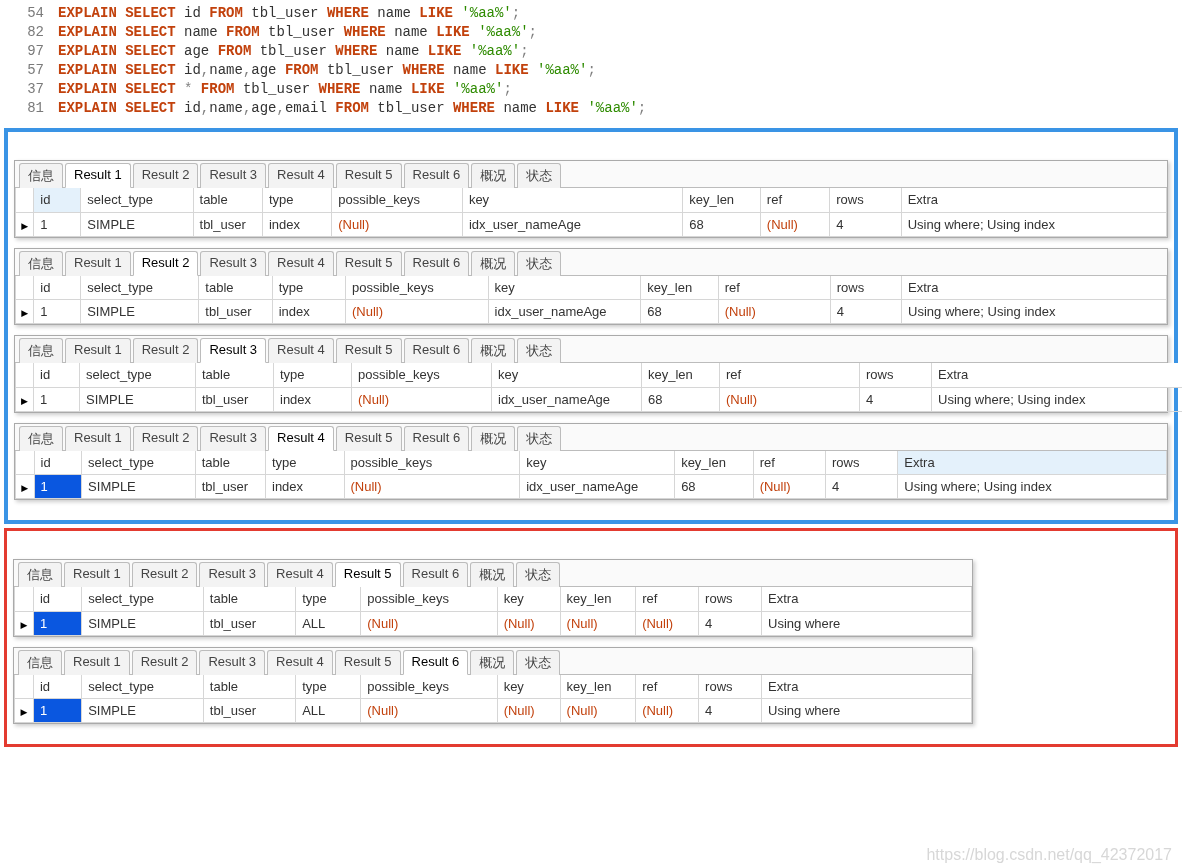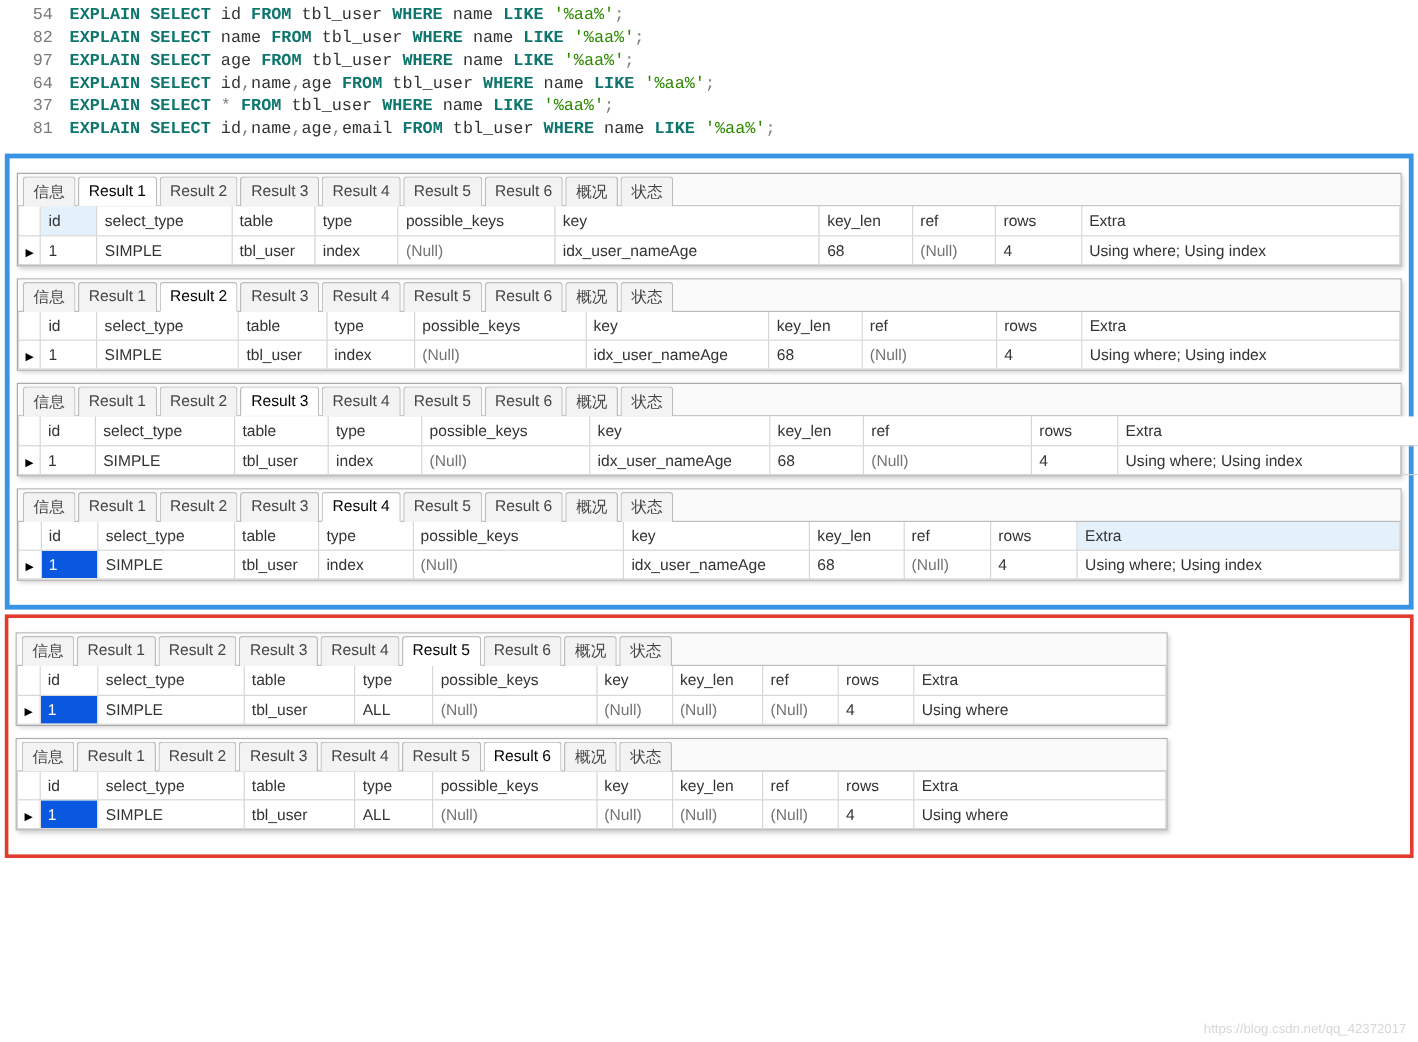--- a/index.html
+++ b/index.html
@@ -21,29 +21,29 @@
   }
   .ed-row { display: flex; }
   .lineno {
     width: 58px;
     text-align: right;
     color: #7a7a7a;
     padding-right: 14px;
     user-select: none;
   }
   .code { }
-  .kw { color: #0f766e; font-weight: bold; }
+  .kw { color: #c2410c; font-weight: bold; }
   .op { color: #808080; }
   .str{ color: #2e8b00; }
   .id { color: #333; }
 
   
   .panel-group {
     border: 4px solid #3a94e5;
-    padding: 6px 6px 10px 6px;
+    padding: 22px 6px 10px 6px;
     margin: 0 4px 4px 4px;
   }
   .panel-group.red {
     border: 3px solid #e33b30;
   }
   .result-box {
     border: 1px solid #aaa;
     margin: 6px 0 10px 0;
     background: #fff;
     box-shadow: 2px 2px 4px rgba(0,0,0,.2);
@@ -111,28 +111,28 @@
   }
   td.rowhead .tri::before {
     content: "▶";
     font-size: 9px;
     color: #000;
   }
   td.sel-cell {
     background: #0a57e0;
     color: #fff;
   }
-  td.nullv { color: #737373; }
+  td.nullv { color: #c2410c; }
 
   .watermark {
     position: fixed;
     right: 10px;
     bottom: 4px;
     color: #d7d7d7;
-    font-size: 11px;
+    font-size: 16px;
     font-family: Arial, sans-serif;
     pointer-events: none;
   }
 </style>
 </head>
 <body>
 
 <div class="editor" id="editor">
     <div class="ed-row">
       <span class="lineno">54</span>
@@ -140,21 +140,21 @@
     </div>
     <div class="ed-row">
       <span class="lineno">82</span>
       <span class="code"><span class="kw">EXPLAIN</span><span> </span><span class="kw">SELECT</span><span> </span><span class="id">name</span><span> </span><span class="kw">FROM</span><span> </span><span class="id">tbl_user</span><span> </span><span class="kw">WHERE</span><span> </span><span class="id">name</span><span> </span><span class="kw">LIKE</span><span> </span><span class="str">'%aa%'</span><span class="op">;</span></span>
     </div>
     <div class="ed-row">
       <span class="lineno">97</span>
       <span class="code"><span class="kw">EXPLAIN</span><span> </span><span class="kw">SELECT</span><span> </span><span class="id">age</span><span> </span><span class="kw">FROM</span><span> </span><span class="id">tbl_user</span><span> </span><span class="kw">WHERE</span><span> </span><span class="id">name</span><span> </span><span class="kw">LIKE</span><span> </span><span class="str">'%aa%'</span><span class="op">;</span></span>
     </div>
     <div class="ed-row">
-      <span class="lineno">64</span>
+      <span class="lineno">57</span>
       <span class="code"><span class="kw">EXPLAIN</span><span> </span><span class="kw">SELECT</span><span> </span><span class="id">id</span><span class="op">,</span><span class="id">name</span><span class="op">,</span><span class="id">age</span><span> </span><span class="kw">FROM</span><span> </span><span class="id">tbl_user</span><span> </span><span class="kw">WHERE</span><span> </span><span class="id">name</span><span> </span><span class="kw">LIKE</span><span> </span><span class="str">'%aa%'</span><span class="op">;</span></span>
     </div>
     <div class="ed-row">
       <span class="lineno">37</span>
       <span class="code"><span class="kw">EXPLAIN</span><span> </span><span class="kw">SELECT</span><span> </span><span class="op">*</span><span> </span><span class="kw">FROM</span><span> </span><span class="id">tbl_user</span><span> </span><span class="kw">WHERE</span><span> </span><span class="id">name</span><span> </span><span class="kw">LIKE</span><span> </span><span class="str">'%aa%'</span><span class="op">;</span></span>
     </div>
     <div class="ed-row">
       <span class="lineno">81</span>
       <span class="code"><span class="kw">EXPLAIN</span><span> </span><span class="kw">SELECT</span><span> </span><span class="id">id</span><span class="op">,</span><span class="id">name</span><span class="op">,</span><span class="id">age</span><span class="op">,</span><span class="id">email</span><span> </span><span class="kw">FROM</span><span> </span><span class="id">tbl_user</span><span> </span><span class="kw">WHERE</span><span> </span><span class="id">name</span><span> </span><span class="kw">LIKE</span><span> </span><span class="str">'%aa%'</span><span class="op">;</span></span>
     </div>

